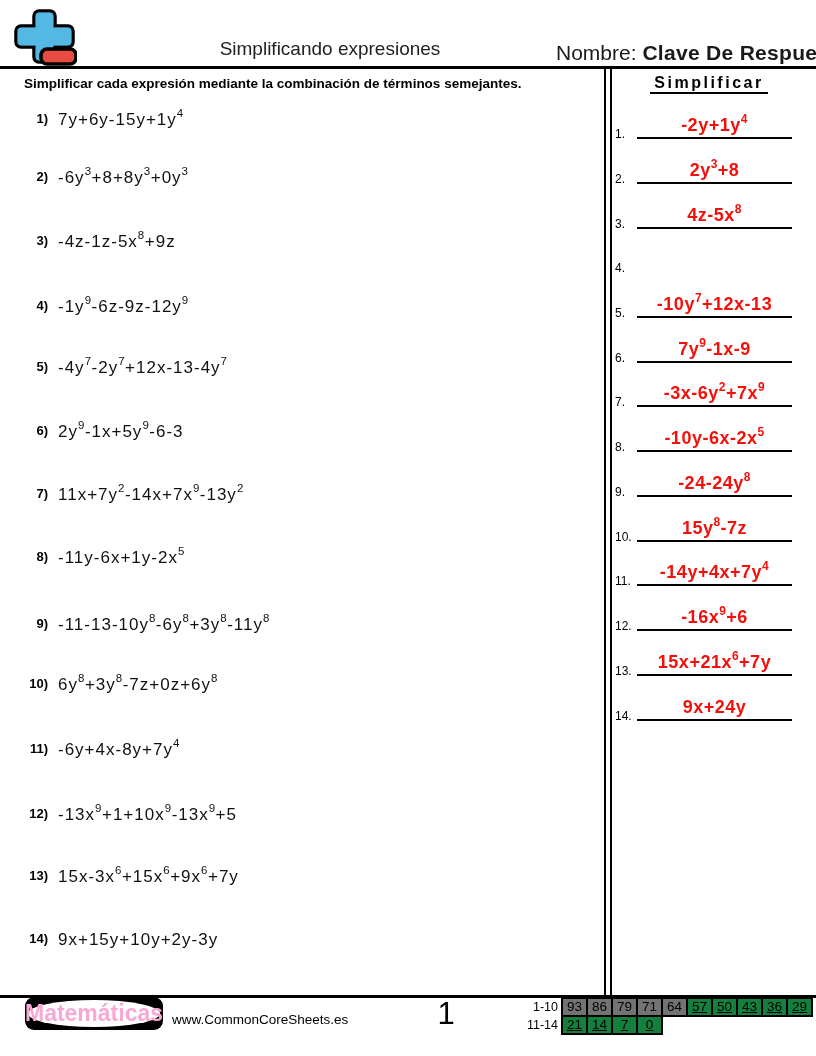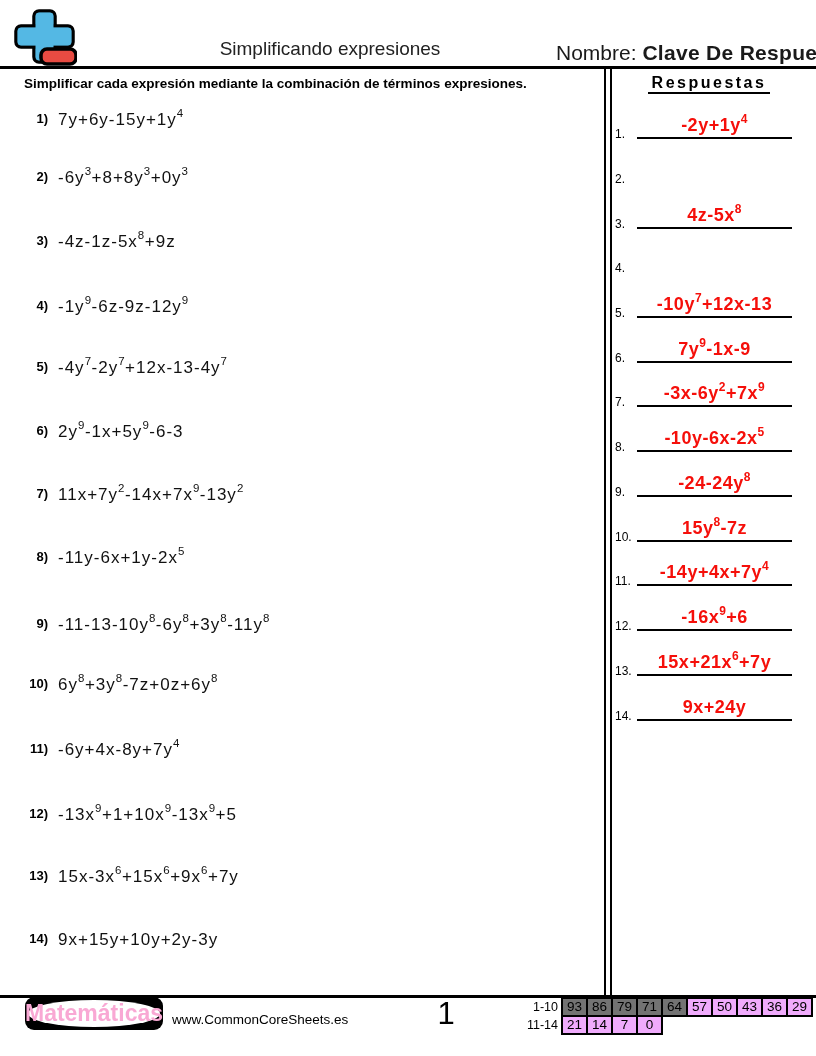--- a/index.html
+++ b/index.html
@@ -38,21 +38,21 @@
   .badge-text{position:absolute;inset:0;display:flex;align-items:center;justify-content:center;font-weight:bold;font-size:23px;color:#f9a8d4;}
   .url{position:absolute;left:172px;top:1012px;font-size:13.5px;color:#000;}
   .pageno{position:absolute;left:380px;top:996px;width:132px;text-align:center;font-size:31px;color:#000;}
 
   .grade-table{position:absolute;left:500px;top:997px;}
   .gt-row{display:flex;height:20px;}
   .gt-row + .gt-row{margin-top:-2px;}
   .gt-label{width:63px;box-sizing:border-box;text-align:right;padding-right:5px;font-size:12.5px;line-height:20px;color:#000;}
   .gt-cell{width:27px;height:20px;box-sizing:border-box;border:2px solid #000;margin-left:-2px;font-size:13.5px;line-height:16px;text-align:center;background:#737373;color:#000;}
   .gt-cell:first-of-type{margin-left:0;}
-  .gt-cell.hl{background:#f0abfc;}
+  .gt-cell.hl{background:#15803d;text-decoration:underline;}
 </style>
 </head>
 <body>
 
 <div class="page">
 
   <div class="logo">
     <svg width="64" height="60" viewBox="0 0 64 60">
       <rect x="21" y="3" width="21" height="51" rx="5" fill="#54b8e4" stroke="#000" stroke-width="3.5"></rect>
       <rect x="3" y="18" width="57" height="21" rx="5" fill="#54b8e4" stroke="#000" stroke-width="3.5"></rect>
@@ -61,23 +61,23 @@
       <rect x="28" y="41" width="35" height="15" rx="6" fill="#e84b42" stroke="#000" stroke-width="3.5"></rect>
     </svg>
   </div>
   <div class="title">Simplificando expresiones</div>
   <div class="nombre">
     <span>Nombre:</span>
     <span class="red">Clave De Respuestas</span>
   </div>
   <div class="header-rule"></div>
 
-  <div class="instruction">Simplificar cada expresión mediante la combinación de términos expresiones.</div>
+  <div class="instruction">Simplificar cada expresión mediante la combinación de términos semejantes.</div>
   <div class="resp-header">
-    <span>Respuestas</span>
+    <span>Simplificar</span>
   </div>
 
   <div class="divider"></div>
 
   <div id="problems">
       <div class="problem" style="top: 110px;">
         <span class="pnum">1)</span>
         <span class="pexpr">7y+6y-15y+1y<sup>4</sup></span>
       </div>
       <div class="problem" style="top: 168px;">
@@ -133,20 +133,21 @@
         <span class="pexpr">9x+15y+10y+2y-3y</span>
       </div>
     </div>
   <div id="answers">
       <div class="answer" style="top: 111px; height: 28px;">
         <span class="anum">1.</span>
         <span class="aline" style="color: rgb(245, 15, 10);">-2y+1y<sup>4</sup></span>
       </div>
       <div class="answer" style="top: 156px; height: 28px;">
         <span class="anum">2.</span>
+        <span class="aline" style="color: rgb(245, 15, 10);">2y<sup>3</sup>+8</span>
       </div>
       <div class="answer" style="top: 201px; height: 28px;">
         <span class="anum">3.</span>
         <span class="aline" style="color: rgb(245, 15, 10);">4z-5x<sup>8</sup></span>
       </div>
       <div class="answer" style="top: 245px; height: 28px;">
         <span class="anum">4.</span>
       </div>
       <div class="answer" style="top: 290px; height: 28px;">
         <span class="anum">5.</span>

